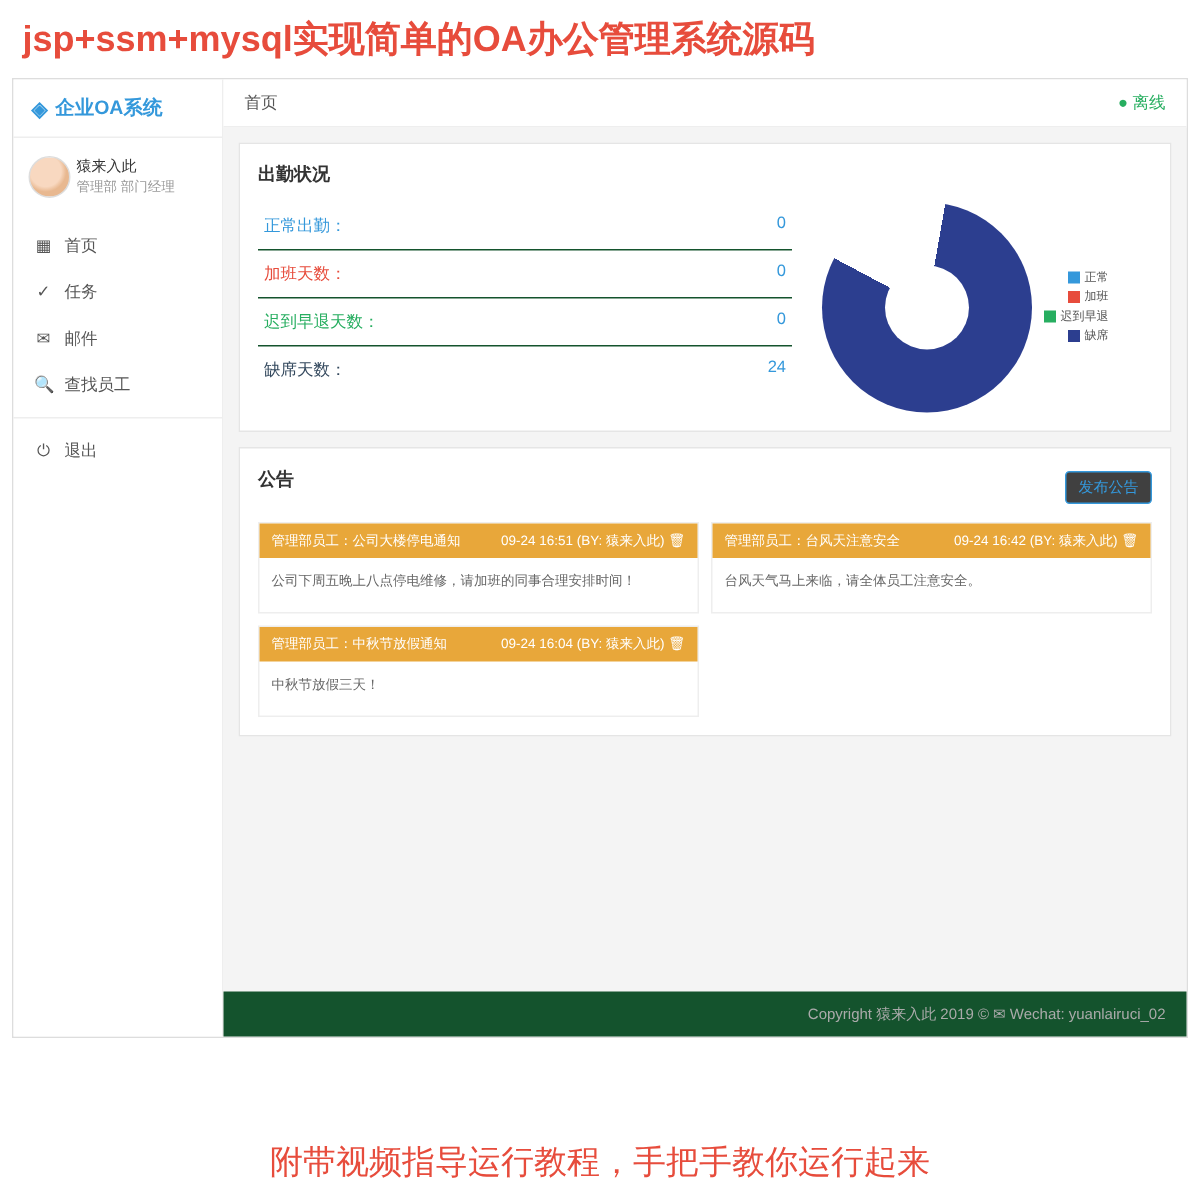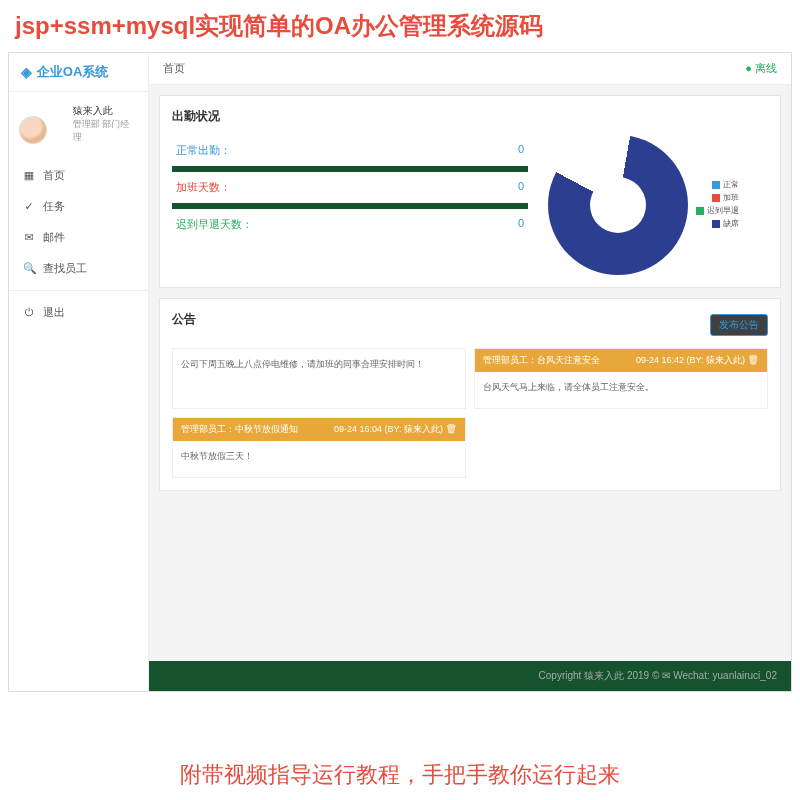--- a/index.html
+++ b/index.html
@@ -3,38 +3,38 @@
 <meta charset="utf-8">
 <style>
 * { margin: 0; padding: 0; box-sizing: border-box; }
 body { font-family: "Microsoft YaHei", Arial, sans-serif; background: #fff; width: 800px; height: 800px; overflow: hidden; }
 .banner-top { font-size: 24px; color: #e74c3c; padding: 10px 15px; font-weight: bold; }
 .banner-bottom { position: absolute; bottom: 10px; left: 0; right: 0; text-align: center; font-size: 22px; color: #e74c3c; }
 .app { display: flex; margin: 0 8px; border: 1px solid #ddd; height: 640px; background: #f9f9f9; font-size: 11px; }
 .sidebar { width: 140px; background: #fff; border-right: 1px solid #eee; display: flex; flex-direction: column; }
 .logo { padding: 10px 12px; color: #3498db; font-weight: bold; font-size: 13px; display: flex; align-items: center; gap: 5px; border-bottom: 1px solid #eee; }
 .logo-icon { font-size: 14px; }
-.user-block { padding: 12px 10px; display: flex; align-items: flex-end; gap: 26px; }
+.user-block { padding: 12px 10px; display: flex; align-items: flex-start; gap: 4px; }
 .avatar { width: 28px; height: 28px; border-radius: 50%; background: radial-gradient(circle at 40% 35%, #f8d8c0 45%, #e8b890 60%); border: 1px solid #ddd; }
 .user-info { font-size: 10px; }
 .user-name { color: #333; }
 .user-role { color: #999; font-size: 9px; }
 .nav { list-style: none; padding: 4px 0; }
 .nav li { padding: 8px 14px; color: #555; display: flex; align-items: center; gap: 8px; cursor: pointer; font-size: 11px; }
 .nav .icon { width: 12px; display: inline-block; text-align: center; }
 .nav-sep { border-top: 1px solid #eee; margin: 6px 0; }
 .main { flex: 1; display: flex; flex-direction: column; background: #f4f4f4; }
 .topbar { background: #fff; padding: 8px 14px; display: flex; justify-content: space-between; color: #555; font-size: 11px; border-bottom: 1px solid #eee; }
 .status-online { color: #27ae60; }
 .content { padding: 10px; overflow: auto; flex: 1; }
 .panel { background: #fff; border: 1px solid #e5e5e5; margin-bottom: 10px; padding: 12px; }
 .panel-title { font-weight: bold; font-size: 12px; margin-bottom: 10px; color: #333; }
 .attendance { display: flex; gap: 20px; }
 .att-table { flex: 1; }
-.att-row { display: flex; justify-content: space-between; padding: 8px 4px; border-bottom: 6px solid #14532d; font-size: 11px; }
+.att-row { display: flex; justify-content: space-between; padding: 8px 4px; border-bottom: 1px solid #14532d; font-size: 11px; }
 .att-row:last-child { border-bottom: none; }
 .att-val { color: #3498db; }
 .c-blue { color: #3498db; }
 .c-red { color: #e74c3c; }
 .c-green { color: #27ae60; }
 .c-dark { color: #34495e; }
 .chart-wrap { width: 220px; display: flex; align-items: center; gap: 8px; }
 .donut { width: 140px; height: 140px; border-radius: 50%; background: conic-gradient(#fff 0deg 10deg, #2c3e8f 10deg 298deg, #fff 298deg 360deg); position: relative; }
 .donut::after { content: ""; position: absolute; top: 30%; left: 30%; width: 40%; height: 40%; background: #fff; border-radius: 50%; }
 .legend { font-size: 8px; color: #555; }
@@ -108,20 +108,24 @@
                 <span class="att-val">0</span>
               </div>
               <div class="att-row">
                 <span class="c-red">加班天数：</span>
                 <span class="att-val">0</span>
               </div>
               <div class="att-row">
                 <span class="c-green">迟到早退天数：</span>
                 <span class="att-val">0</span>
               </div>
+              <div class="att-row">
+                <span class="c-dark">缺席天数：</span>
+                <span class="att-val">24</span>
+              </div>
             </div>
           <div class="chart-wrap">
             <div class="donut"></div>
             <div class="legend" id="legend">
                 <div>
                   <span class="sw" style="background:#3498db"></span>
                   <span>正常</span>
                 </div>
                 <div>
                   <span class="sw" style="background:#e74c3c"></span>
@@ -140,20 +144,24 @@
         </div>
       </div>
 
       <div class="panel">
         <div class="notice-head">
           <div class="panel-title">公告</div>
           <button class="btn-pub">发布公告</button>
         </div>
         <div class="notices" id="notices">
             <div class="notice">
+              <div class="notice-h">
+                <span>管理部员工：公司大楼停电通知</span>
+                <span>09-24 16:51 (BY: 猿来入此) <span class="del">🗑</span></span>
+              </div>
               <div class="notice-b">公司下周五晚上八点停电维修，请加班的同事合理安排时间！</div>
             </div>
             <div class="notice">
               <div class="notice-h">
                 <span>管理部员工：台风天注意安全</span>
                 <span>09-24 16:42 (BY: 猿来入此) <span class="del">🗑</span></span>
               </div>
               <div class="notice-b">台风天气马上来临，请全体员工注意安全。</div>
             </div>
             <div class="notice">

